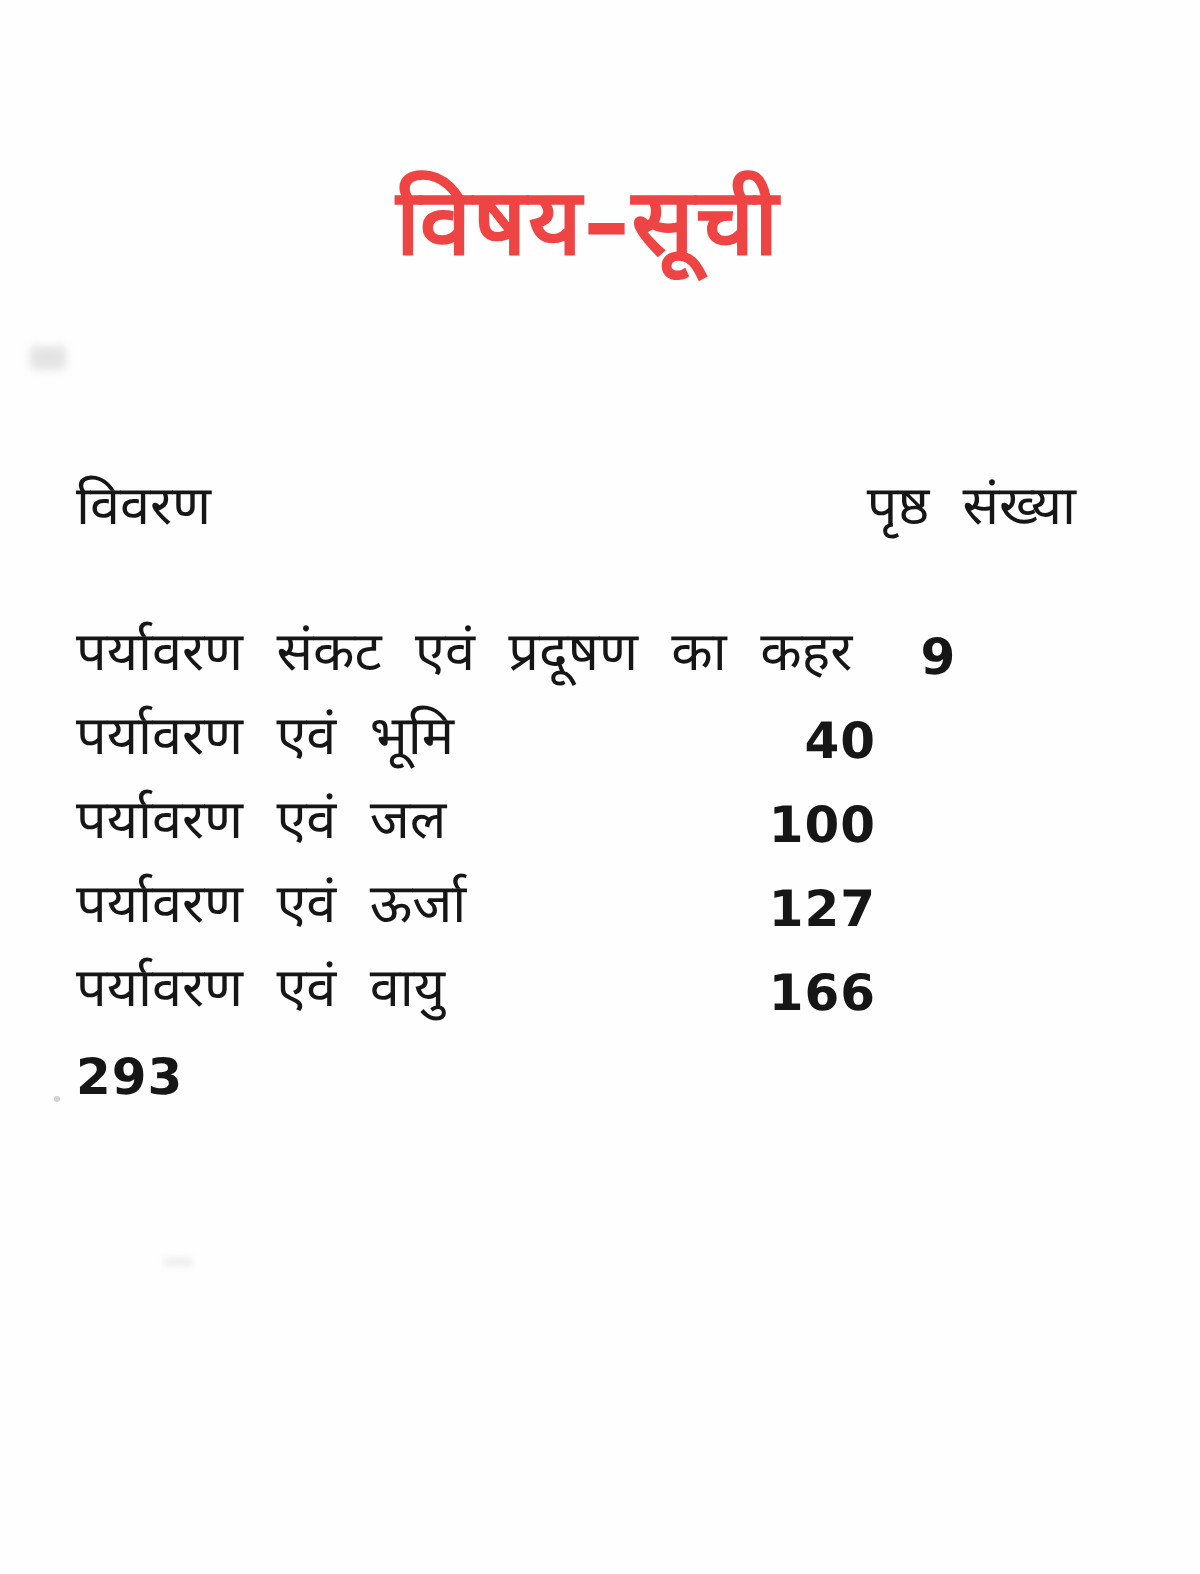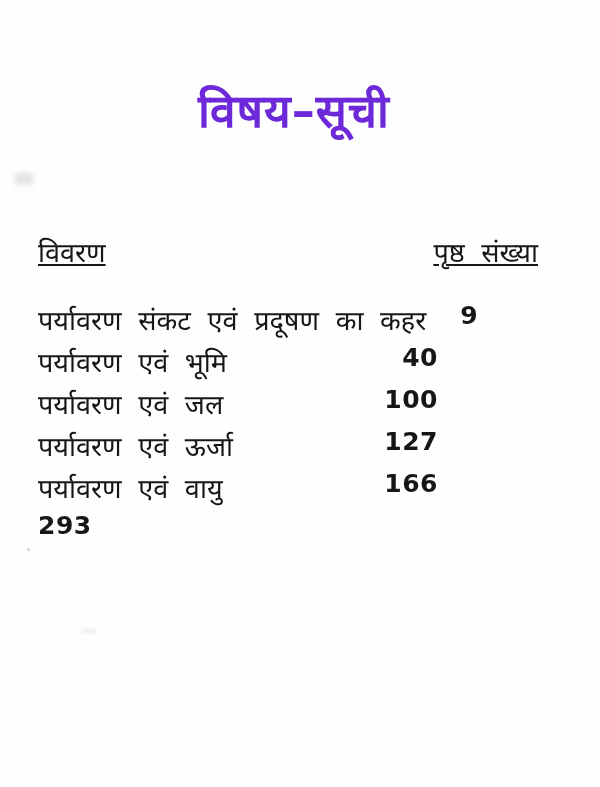--- a/index.html
+++ b/index.html
@@ -19,45 +19,44 @@
   .title {
     position: absolute;
     top: 78px;
     left: 0;
     width: 588px;
     margin: 0;
     text-align: center;
     font-size: 46px;
     font-weight: 700;
     letter-spacing: 1px;
-    color: #6d28d9;
+    color: #ef4444;
   }
   .table-header {
     position: absolute;
     top: 233px;
     left: 38px;
     width: 500px;
     display: flex;
     justify-content: space-between;
     align-items: baseline;
     font-size: 27px;
     word-spacing: 0.30em;
-    text-decoration: underline;
   }
   .rows {
     position: absolute;
     top: 301px;
     left: 38px;
     width: 400px;
   }
   .row {
     height: 42px;
     display: flex;
     justify-content: space-between;
-    align-items: flex-start;
+    align-items: flex-end;
     font-size: 27px;
   }
   .entry-title {
     word-spacing: 0.30em;
     white-space: nowrap;
   }
   .entry-page {
     font-weight: 600;
     font-size: 25px;
     min-width: 52px;

